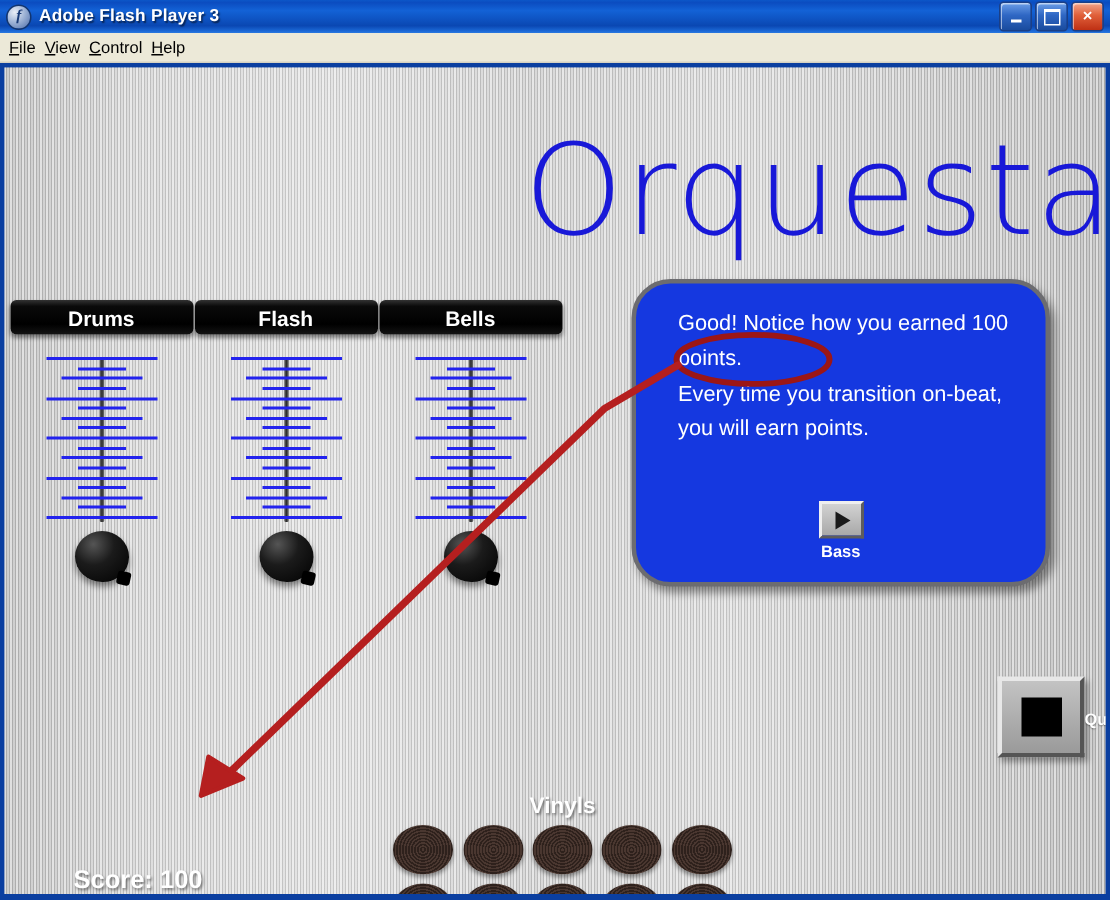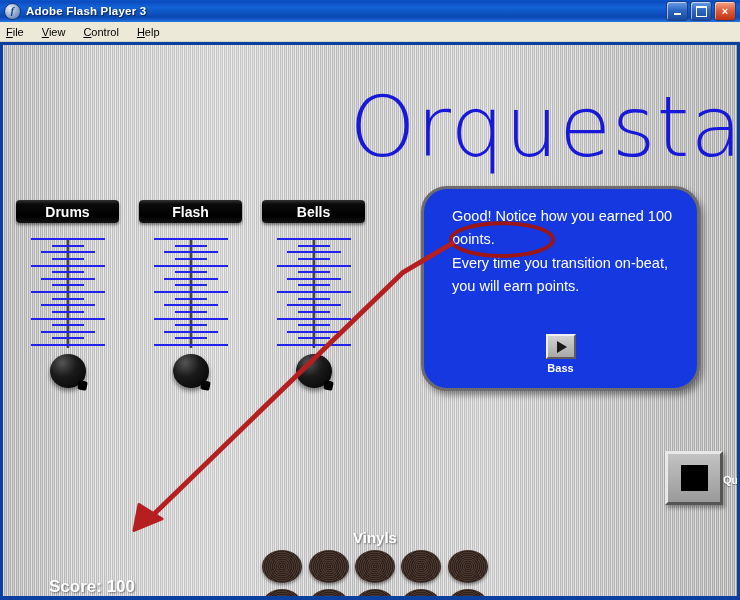--- a/index.html
+++ b/index.html
@@ -46,21 +46,21 @@
   .winbtn.blue{background:linear-gradient(180deg,#6d9fe8 0%,#2f67c4 45%,#194b9e 100%);
     box-shadow:inset 1px 1px 0 rgba(255,255,255,.55);}
   .winbtn.red{background:linear-gradient(180deg,#f4a58b 0%,#e0603a 45%,#bf3014 100%);
     box-shadow:inset 1px 1px 0 rgba(255,255,255,.5);}
   .winbtn .min-glyph{display:block;width:7px;height:2px;background:#fff;margin-top:6px;}
   .winbtn .max-glyph{display:block;width:9px;height:8px;border:1px solid #fff;border-top-width:2px;background:transparent;}
   .winbtn .close-glyph{font-size:11px;line-height:1;font-family:"Liberation Sans",sans-serif;}
 
   #menubar{
     height:19px;flex:0 0 19px;background:#ece9d8;
-    display:flex;align-items:center;padding-left:6px;gap:18px;
+    display:flex;align-items:center;padding-left:6px;gap:6px;
     border-bottom:1px solid #d6d2c2;
   }
   .menu-item{font-size:11px;color:#000;cursor:default;}
   .menu-item u{text-decoration:underline;}
 
   
   #stage-frame{
     flex:1 1 auto;background:#0b3fa0;
     padding:3px 3px 4px 3px;position:relative;
   }
@@ -85,21 +85,21 @@
     font-size:84px;line-height:1;
     color:#1818d8;
     font-family:"DejaVu Sans","Liberation Sans",sans-serif;
     font-weight:300;letter-spacing:1px;white-space:nowrap;
   }
 
   
   #mixer{position:absolute;left:13px;top:155px;display:flex;gap:20px;}
   .channel{width:103px;display:flex;flex-direction:column;align-items:center;}
   .chan-label{
-    width:103px;height:23px;border-radius:4px;
+    width:122px;height:23px;border-radius:4px;
     background:linear-gradient(180deg,#333 0%,#0a0a0a 18%,#000 70%,#141414 100%);
     color:#fff;font-size:14px;font-weight:bold;
     display:flex;align-items:center;justify-content:center;
     box-shadow:0 2px 3px rgba(0,0,0,.45);
   }
   .slider{position:relative;width:103px;height:110px;margin-top:15px;}
   .slider .track{
     position:absolute;left:50%;top:0;transform:translateX(-50%);
     width:3px;height:110px;
     background:linear-gradient(90deg,#6a6a6a,#2e2e2e 50%,#777);

